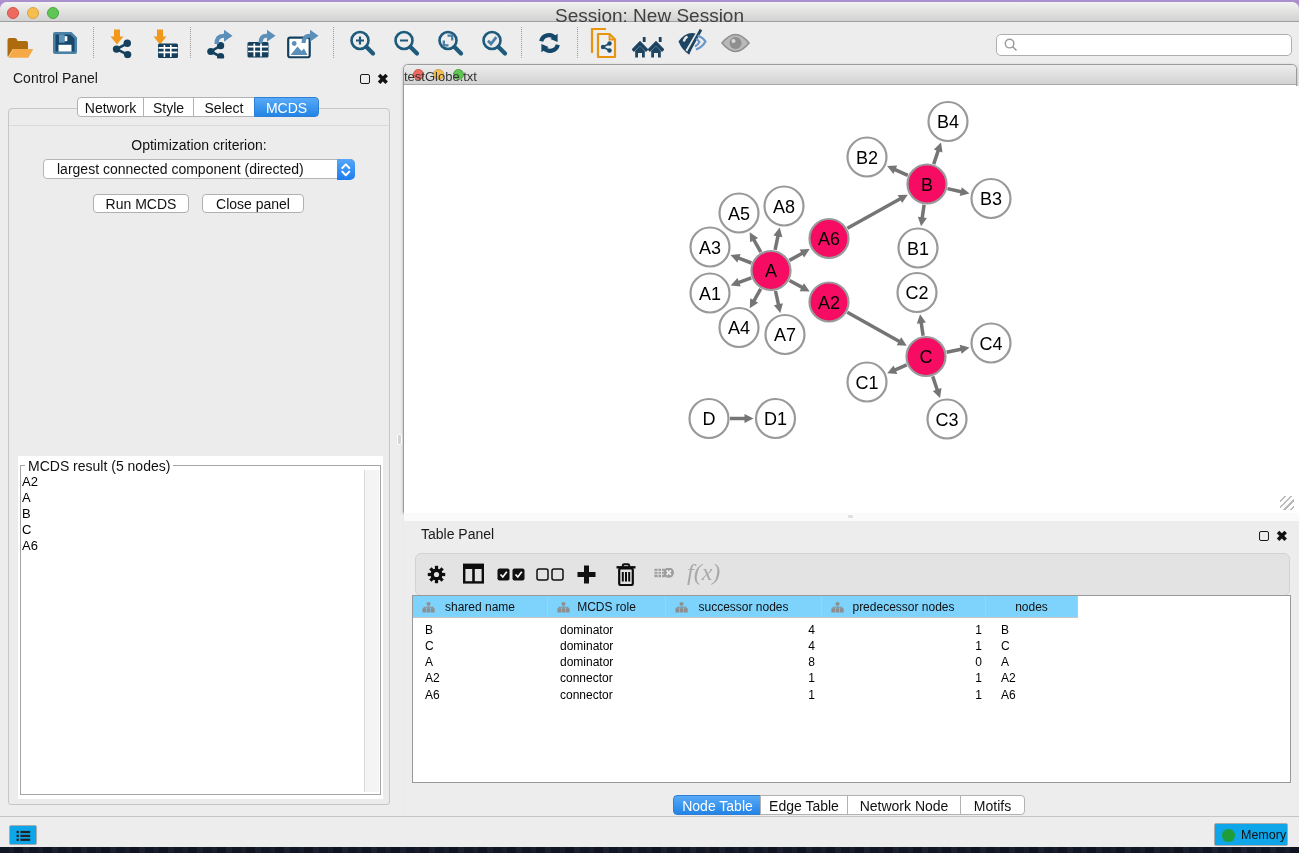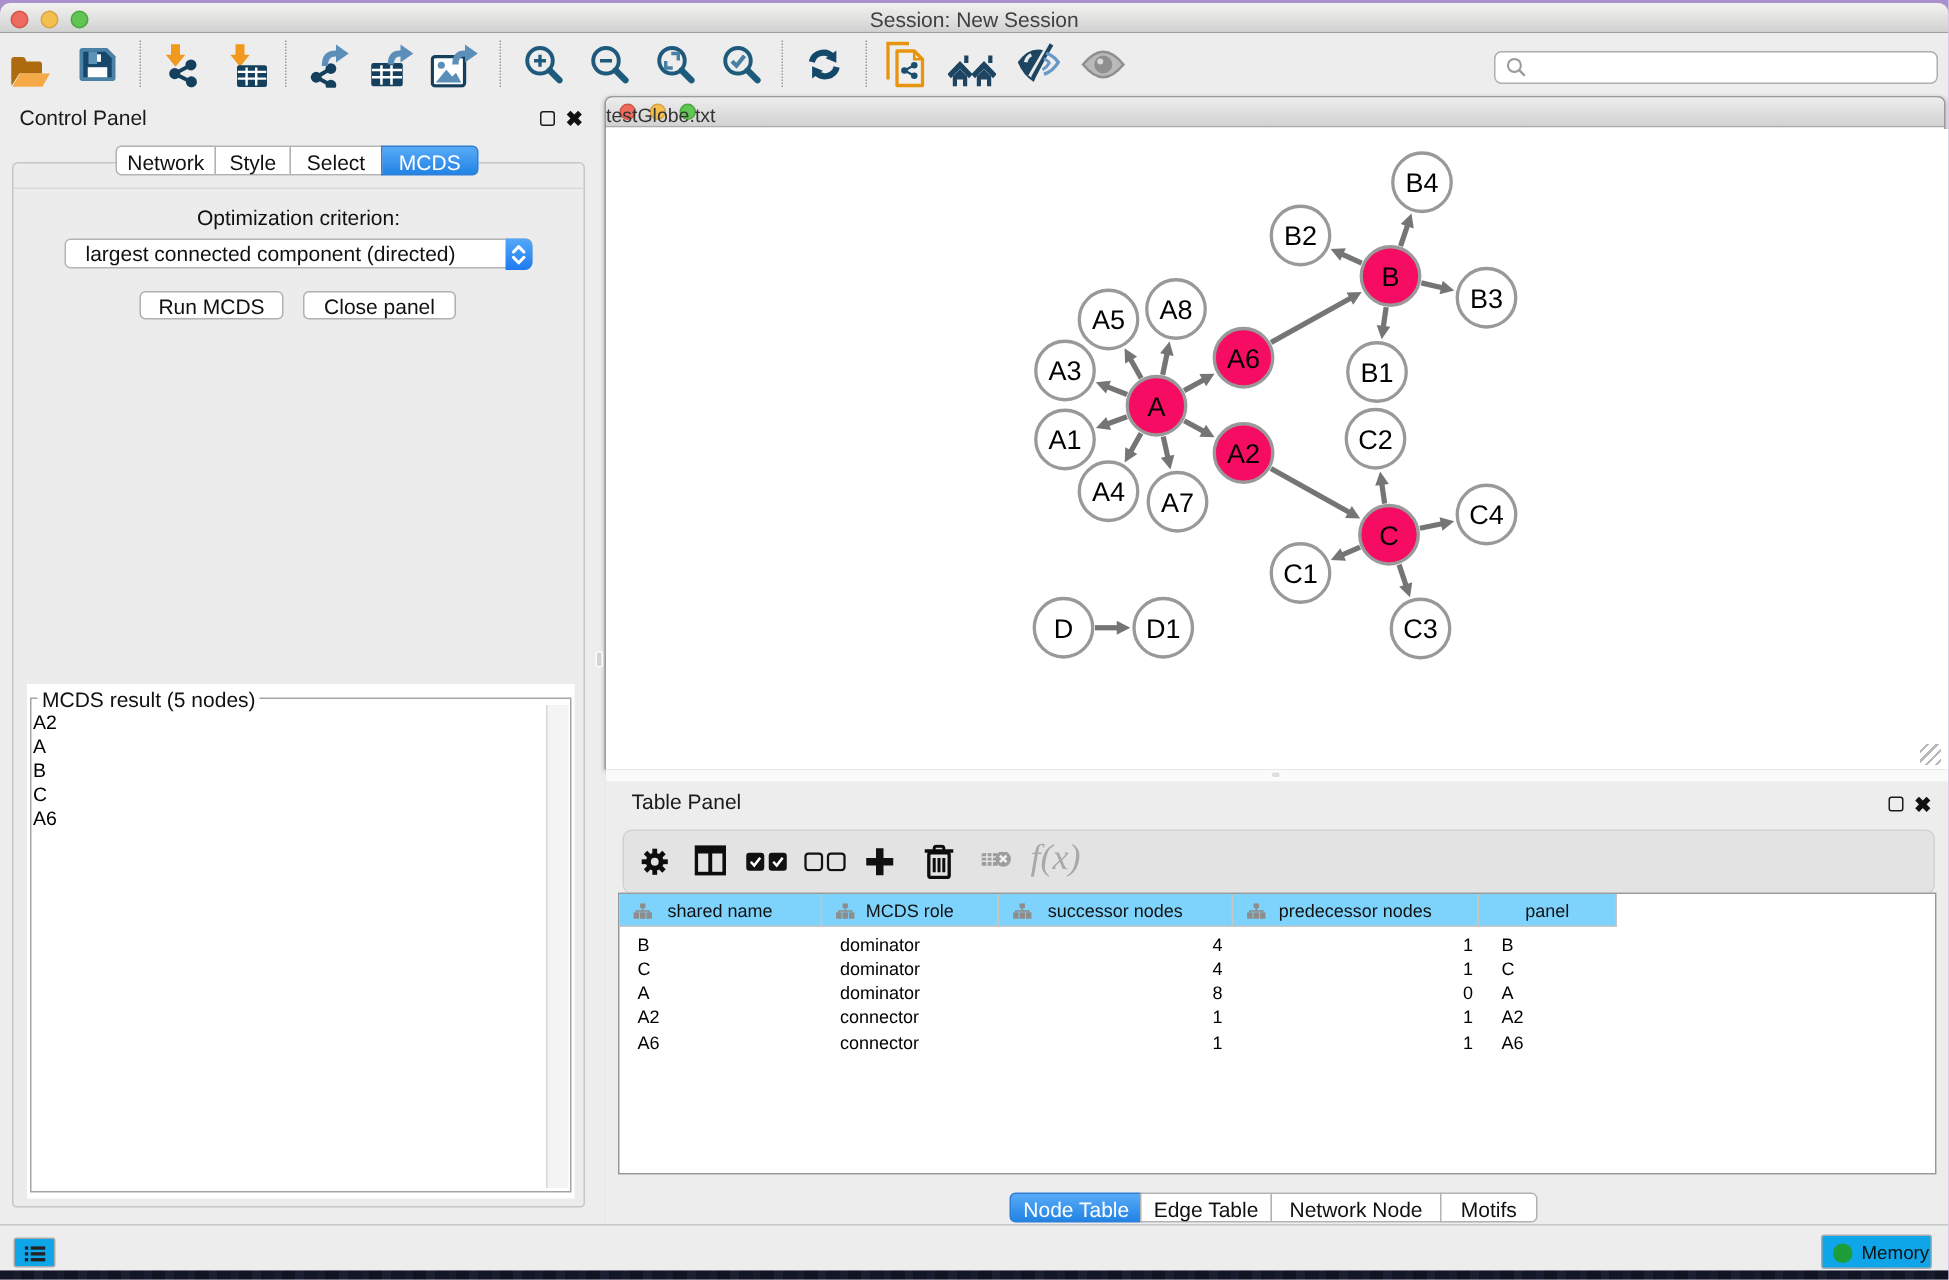--- a/index.html
+++ b/index.html
@@ -4,21 +4,21 @@
 <style>
 * { margin:0; padding:0; box-sizing:border-box; }
 html,body { width:1299px; height:853px; overflow:hidden; }
 body { font-family:"Liberation Sans", sans-serif; background:#ab90ce; position:relative; }
 #app { position:absolute; left:0; top:2px; width:1299px; height:845px; background:#ededed; border-radius:7px 7px 0 0; overflow:hidden; }
 #wall { position:absolute; left:0; top:847px; width:1299px; height:7px;
   background:repeating-linear-gradient(90deg,#121726 0 9px,#171d2c 9px 14px,#0f1420 14px 23px,#1a2030 23px 29px); }
 
 #titlebar { position:absolute; left:0; top:0; width:100%; height:20px;
   background:linear-gradient(#f2f2f0,#d2d2d2); border-bottom:1px solid #9f9f9f; border-radius:7px 7px 0 0; }
-#titlebar .title { position:absolute; width:100%; text-align:center; top:3px; font-size:14px; color:#404040; }
+#titlebar .title { position:absolute; width:100%; text-align:center; top:3px; font-size:19px; color:#404040; }
 .tl { position:absolute; border-radius:50%; }
 #titlebar .tl { width:12px; height:12px; top:4.5px; }
 .tl.r { background:#ee6a5f; border:0.5px solid #d05548; }
 .tl.y { background:#f5bf50; border:0.5px solid #d6a243; }
 .tl.g { background:#61c555; border:0.5px solid #4aa73e; }
 
 #toolbar { position:absolute; left:0; top:20px; width:100%; height:42px; background:#ededed; }
 #toolbar svg { position:absolute; top:50%; transform:translateY(-50%); }
 .tsep { position:absolute; top:5px; height:31px; width:0; border-left:1px dotted #9a9a9a; }
 #search { position:absolute; left:996px; top:12px; width:296px; height:22px; background:#fff;
@@ -442,21 +442,21 @@
               </svg></span>successor nodes</div>
         <div class="hcell" style="left:409px;width:164px"><span style="position:absolute;left:9px;top:6px"><svg width="13" height="11" viewBox="0 0 13 11">
                 <g fill="#8d8d8d">
                   <rect x="4.7" y="0.3" width="3.6" height="3.1"></rect>
                   <rect x="0.4" y="6.2" width="3.7" height="4.3"></rect>
                   <rect x="4.65" y="6.2" width="3.7" height="4.3"></rect>
                   <rect x="8.9" y="6.2" width="3.7" height="4.3"></rect>
                 </g>
                 <path d="M6.5 3.4 L6.5 5.3 M2.2 6.2 L2.2 5.3 L10.8 5.3 L10.8 6.2" fill="none" stroke="#8d8d8d" stroke-width="1.1"></path>
               </svg></span>predecessor nodes</div>
-        <div class="hcell" style="left:573px;width:92px">panel</div>
+        <div class="hcell" style="left:573px;width:92px">nodes</div>
         <div class="tcell" style="left:12px;top:26.5px">B</div>
         <div class="tcell" style="left:147px;top:26.5px">dominator</div>
         <div class="tcell" style="left:253px;top:26.5px;width:149px;text-align:right">4</div>
         <div class="tcell" style="left:409px;top:26.5px;width:160px;text-align:right">1</div>
         <div class="tcell" style="left:588px;top:26.5px">B</div>
         <div class="tcell" style="left:12px;top:42.8px">C</div>
         <div class="tcell" style="left:147px;top:42.8px">dominator</div>
         <div class="tcell" style="left:253px;top:42.8px;width:149px;text-align:right">4</div>
         <div class="tcell" style="left:409px;top:42.8px;width:160px;text-align:right">1</div>
         <div class="tcell" style="left:588px;top:42.8px">C</div>

